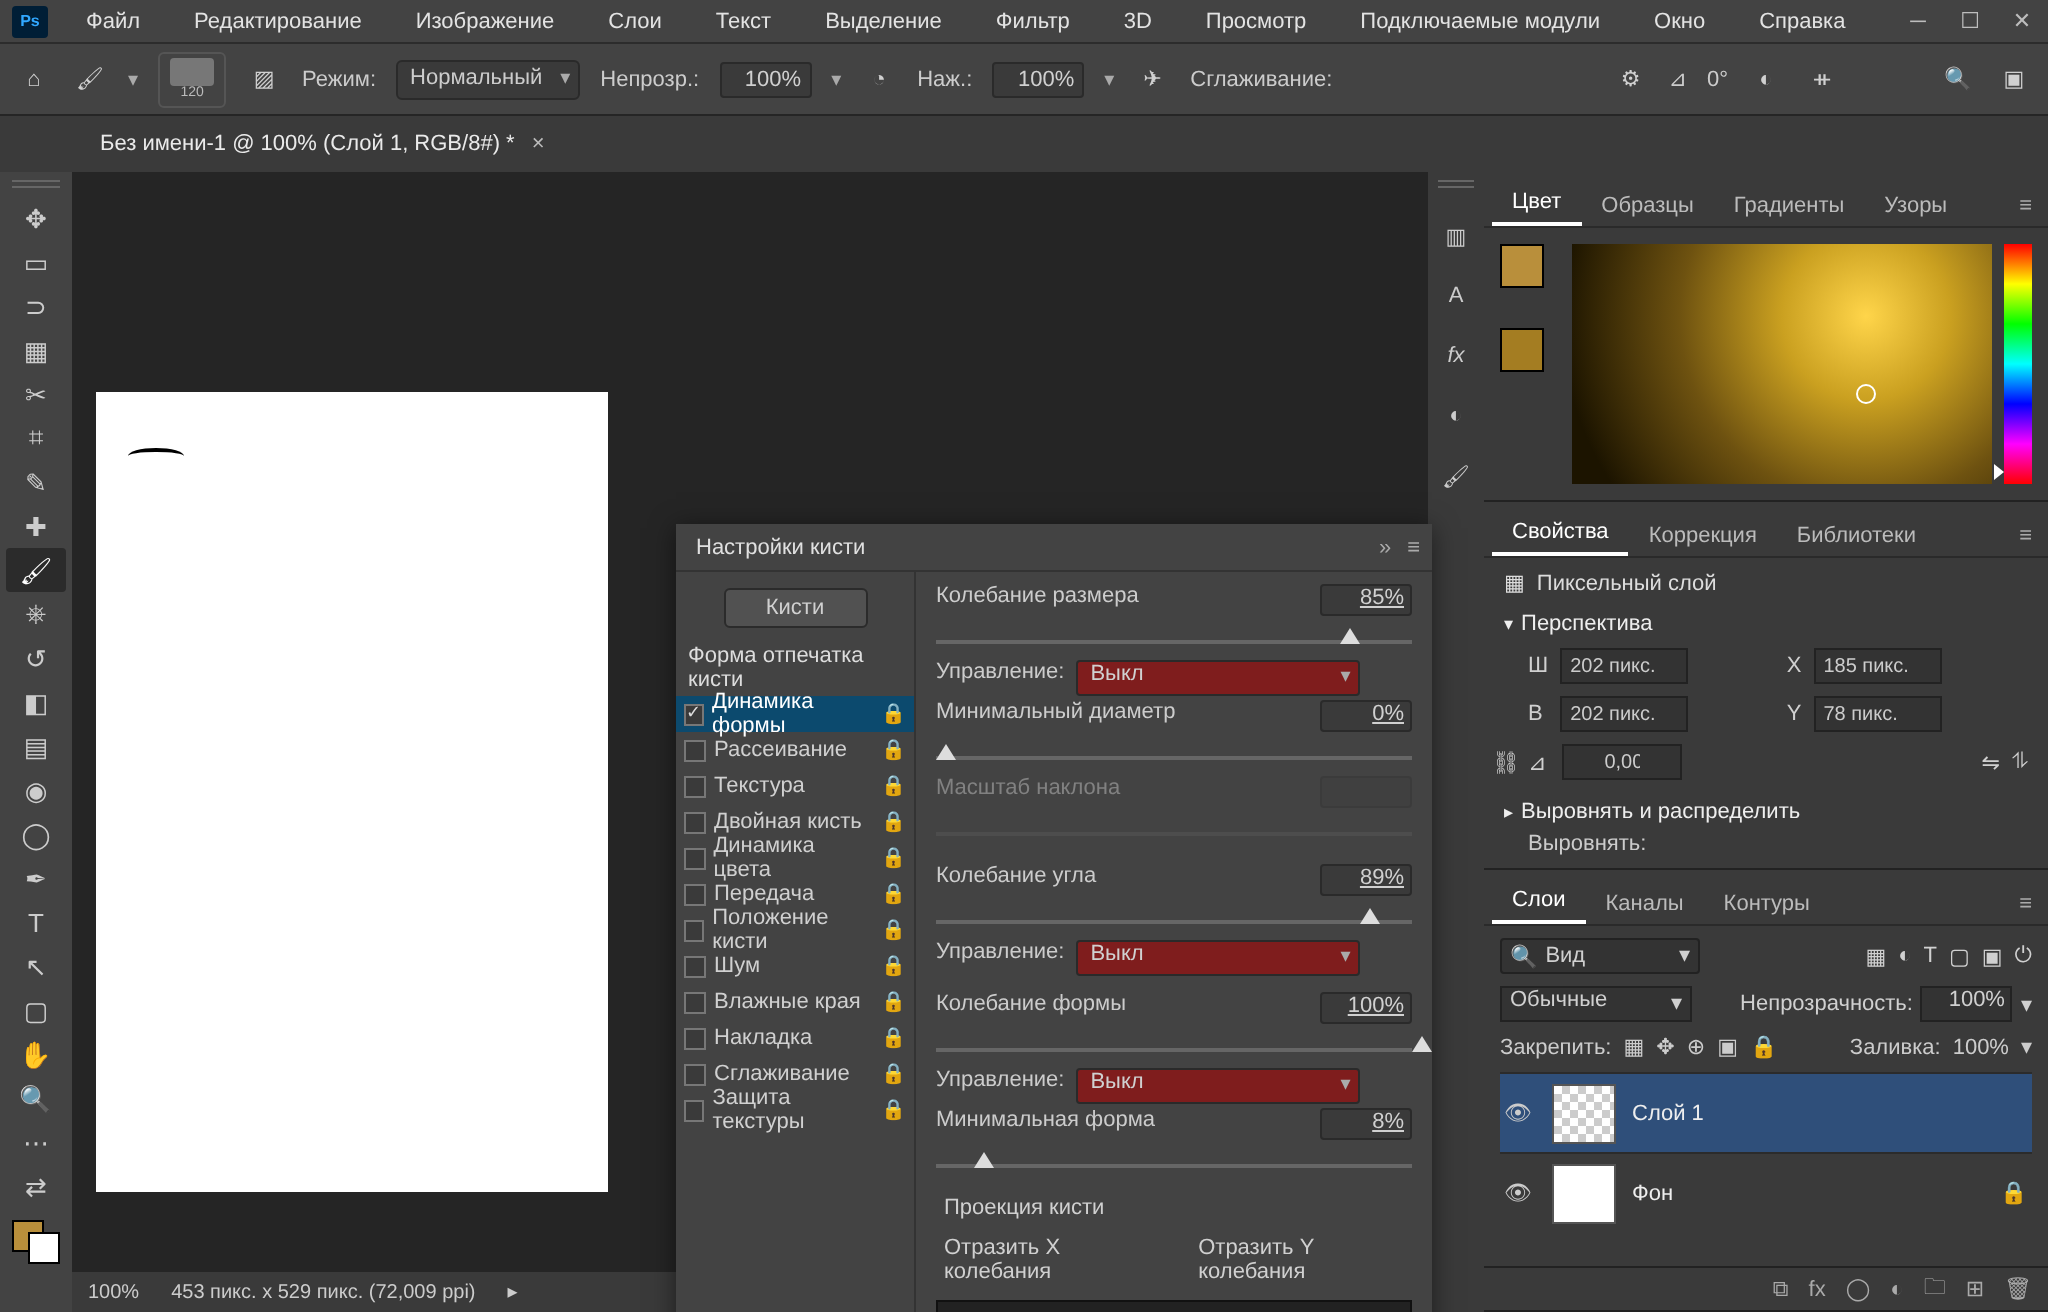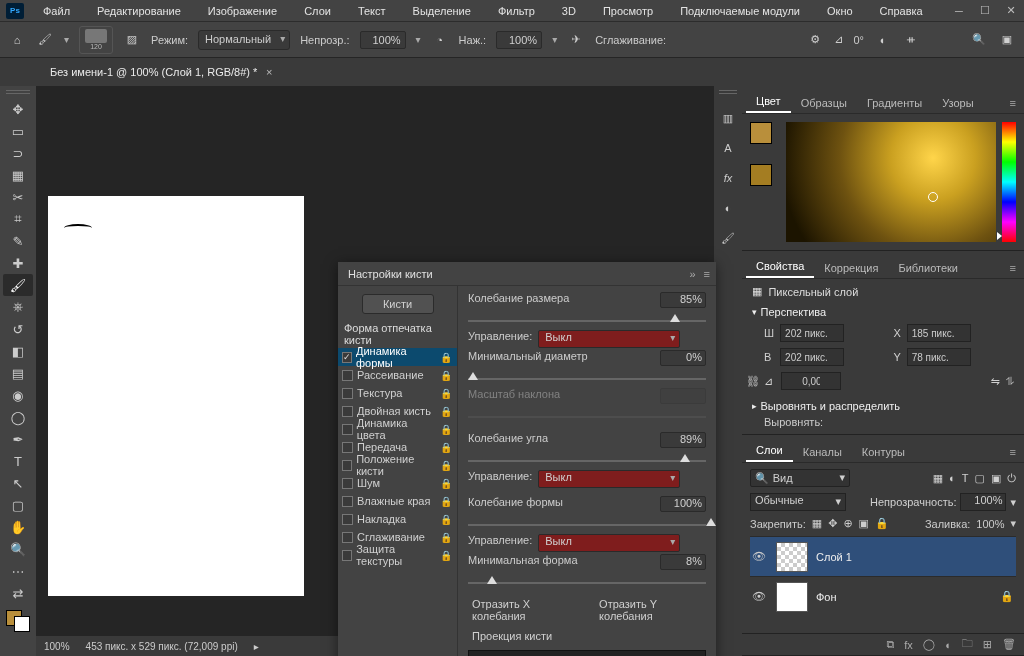--- a/index.html
+++ b/index.html
@@ -55,21 +55,21 @@
 .brush-panel .side .sec-title { padding:2px 6px; color:#ddd;}
 .brush-panel .side .row { display:flex; align-items:center; height:18px; padding:0 4px; gap:4px;}
 .brush-panel .side .row.on { background:#0c4a6e; color:#fff;}
 .brush-panel .side .cb { width:11px; height:11px; border:1px solid #777; background:#3a3a3a; display:inline-block;}
 .brush-panel .side .cb.chk::after{ content:"✓"; font-size:9px; position:relative; top:-3px; left:0; color:#ddd;}
 .brush-panel .side .lock { margin-left:auto; font-size:10px; color:#aaa;}
 .brush-panel .content { flex:1; padding:6px 10px 4px; display:flex; flex-direction:column; gap:8px; overflow:hidden;}
 .brush-panel .group { display:flex; flex-direction:column; gap:2px;}
 .brush-panel .line { display:flex; gap:6px; height:18px;}
 .brush-panel .line .l { color:#ccc;}
-.brush-panel .line .v { margin-left:auto; width:46px; height:16px; background:#3a3a3a; border:1px solid #2a2a2a; text-align:right; padding:0 3px; border-radius:2px;}
+.brush-panel .line .v { margin-left:auto; width:46px; height:16px; background:#3a3a3a; border:1px solid #2a2a2a; text-align:right; padding:0 3px; border-radius:2px;text-decoration:underline;}
 .brush-panel .slider { height:14px; position:relative; margin-top:2px;}
 .brush-panel .slider .track { position:absolute; left:0; right:0; top:6px; height:2px; background:#666;}
 .brush-panel .slider .knob { position:absolute; top:0; width:0; height:0; border-left:5px solid transparent; border-right:5px solid transparent; border-bottom:8px solid #ddd;}
 .brush-panel .ctrl-sel { height:18px; background:#7f1d1d; border:1px solid #2a2a2a; border-radius:2px; padding:0 16px 0 6px; position:relative; width:142px;}
 .brush-panel .ctrl-sel::after { content:"▾"; position:absolute; right:4px; top:1px; font-size:10px; color:#aaa;}
 .brush-panel .chkrow { display:flex; gap:16px; align-items:center;}
 .brush-panel .chkrow label { display:flex; align-items:center; gap:4px;}
 .brush-panel .preview { margin-top:auto; height:78px; background:#222; border:1px solid #111; display:flex; align-items:center; justify-content:center; position:relative;}
 .brush-panel .preview svg { width:100%; height:100%;}
 
@@ -373,31 +373,31 @@
               </div>
             <div class="slider">
                 <div class="track"></div>
                 <div class="knob" style="left:8%"></div>
               </div>
           </div>
 
           <div class="chkrow">
             <label>
                 <span class="cb"></span>
+                <span>Проекция кисти</span>
+              </label>
+          </div>
+          <div class="chkrow">
+            <label>
+                <span class="cb"></span>
                 <span>Отразить X колебания</span>
               </label>
             <label>
                 <span class="cb"></span>
                 <span>Отразить Y колебания</span>
-              </label>
-          </div>
-          <div class="chkrow">
-            <label>
-                <span class="cb"></span>
-                <span>Проекция кисти</span>
               </label>
           </div>
 
           <div class="preview">
             <svg viewBox="0 0 360 78" preserveAspectRatio="none">
               <defs>
                   <filter id="bl">
                     <feGaussianBlur stdDeviation="2.5"></feGaussianBlur>
                   </filter>
                 </defs>

